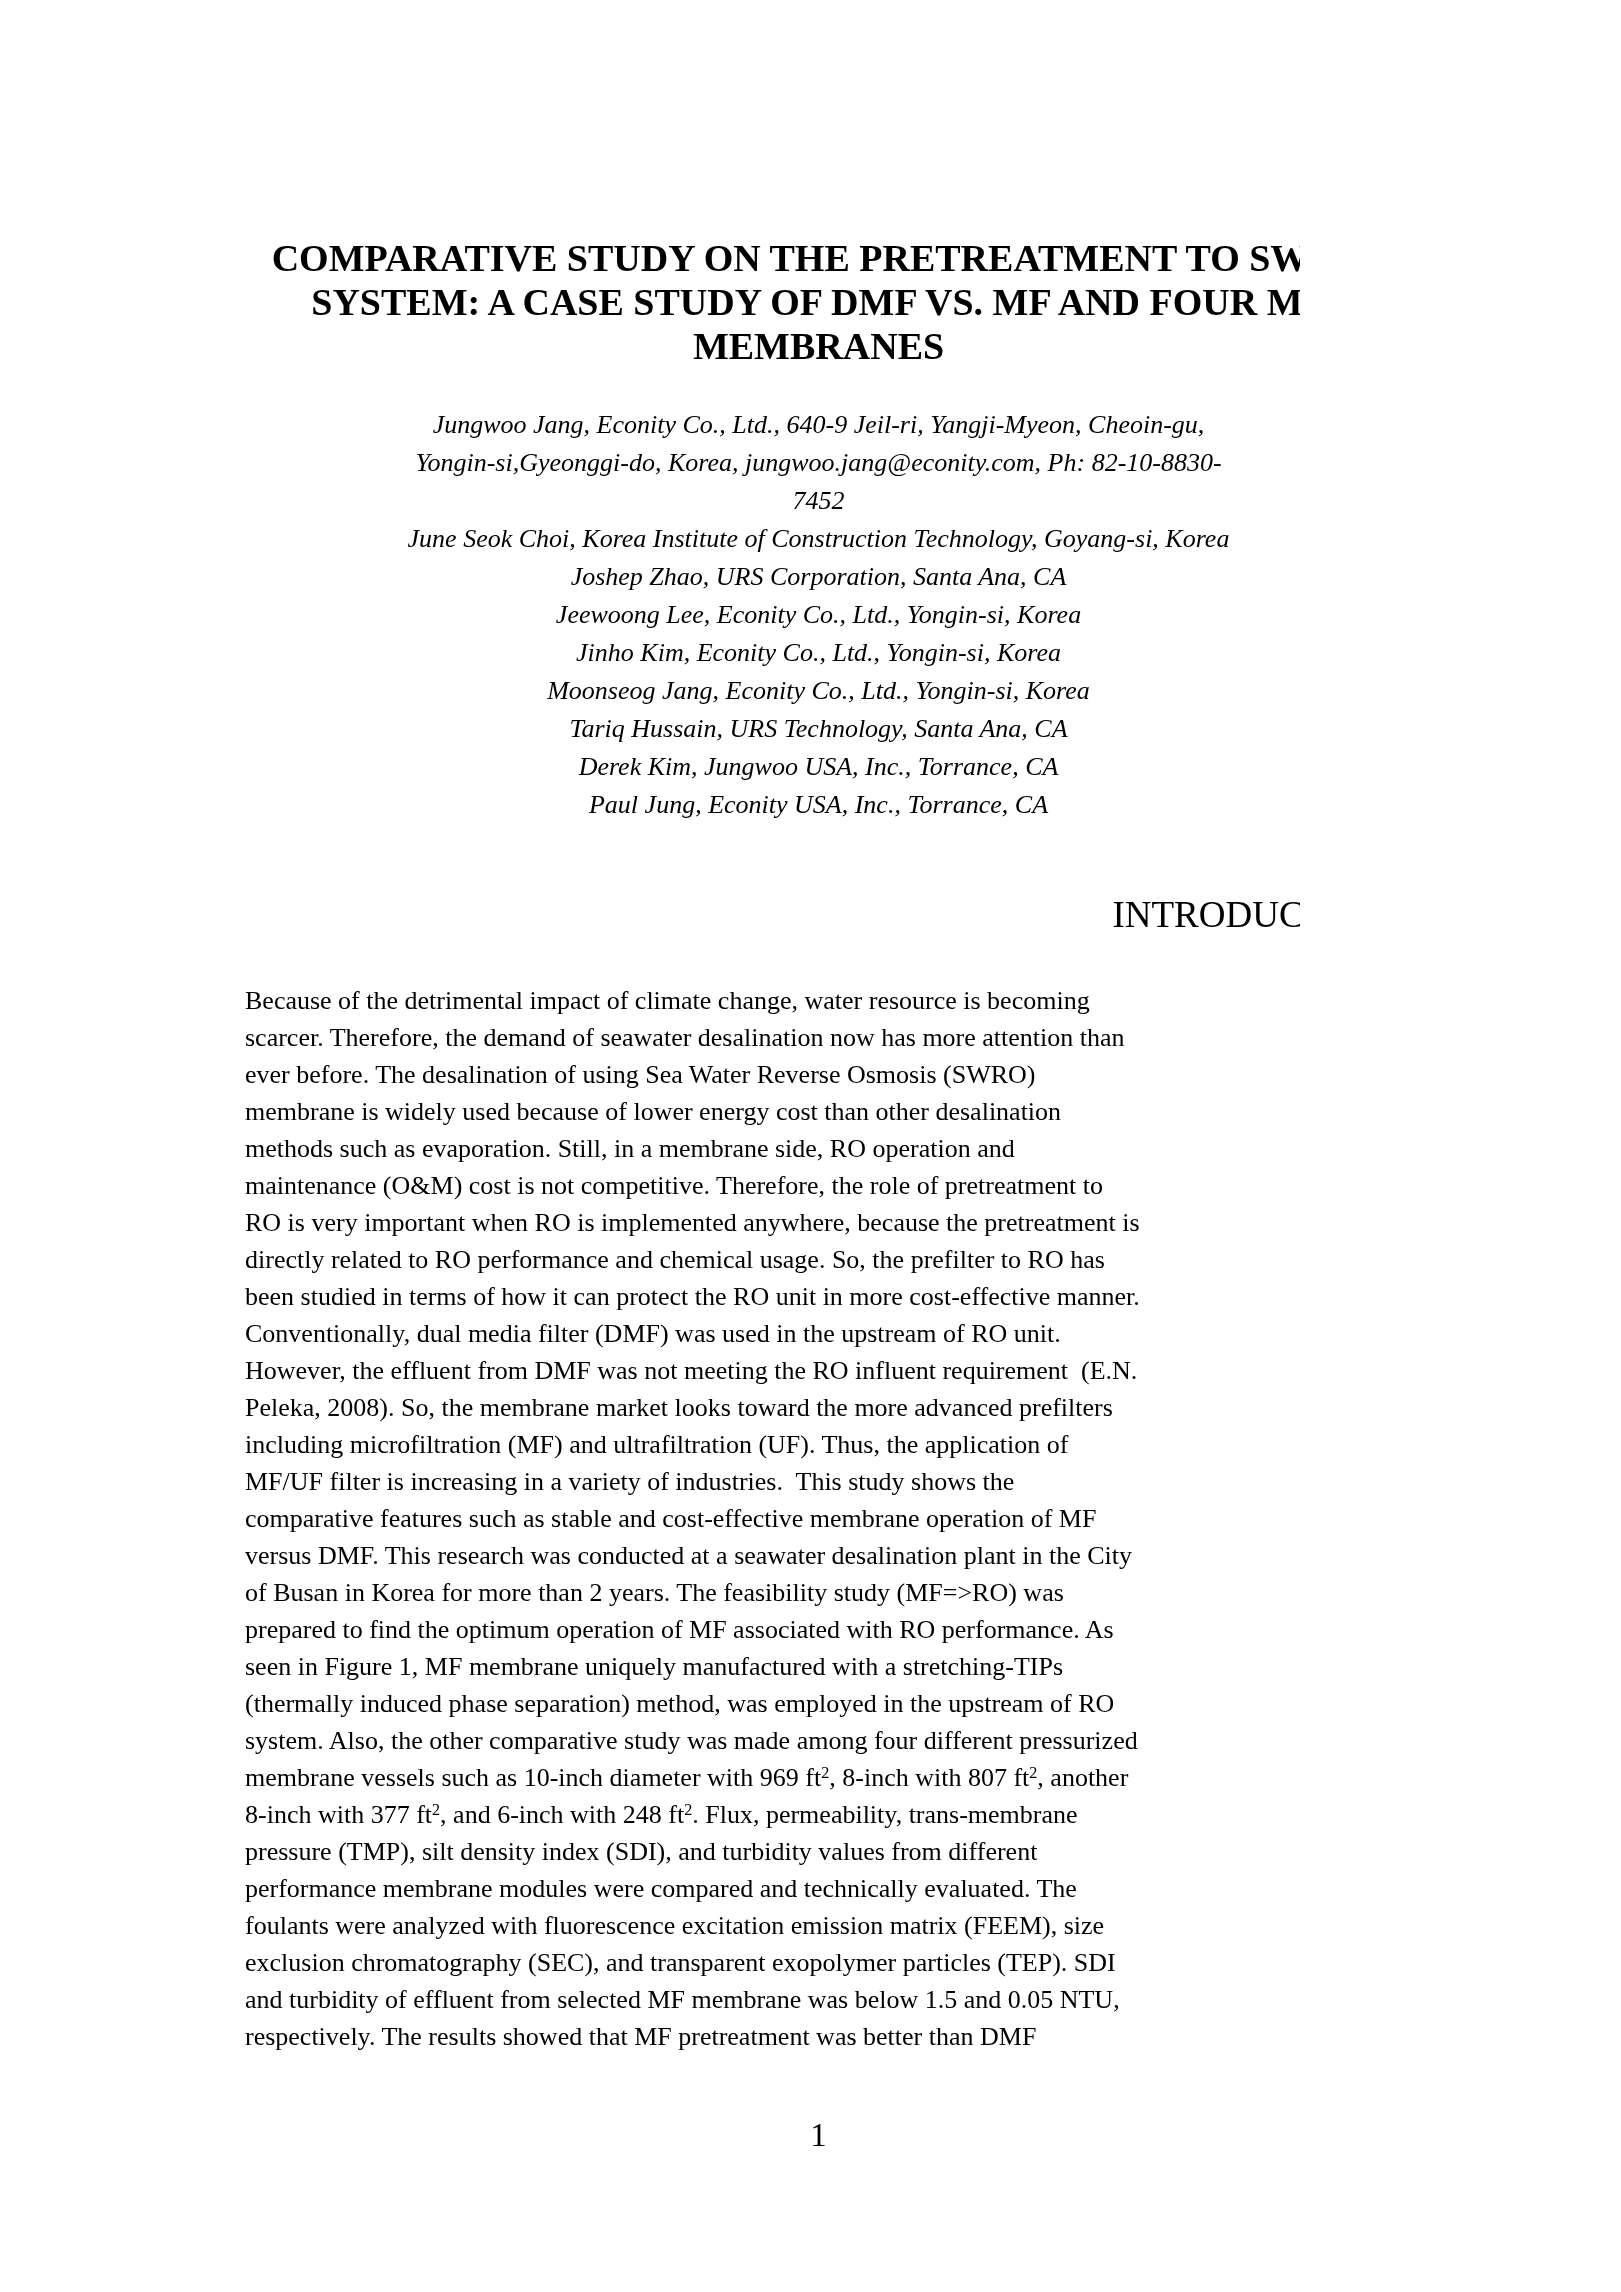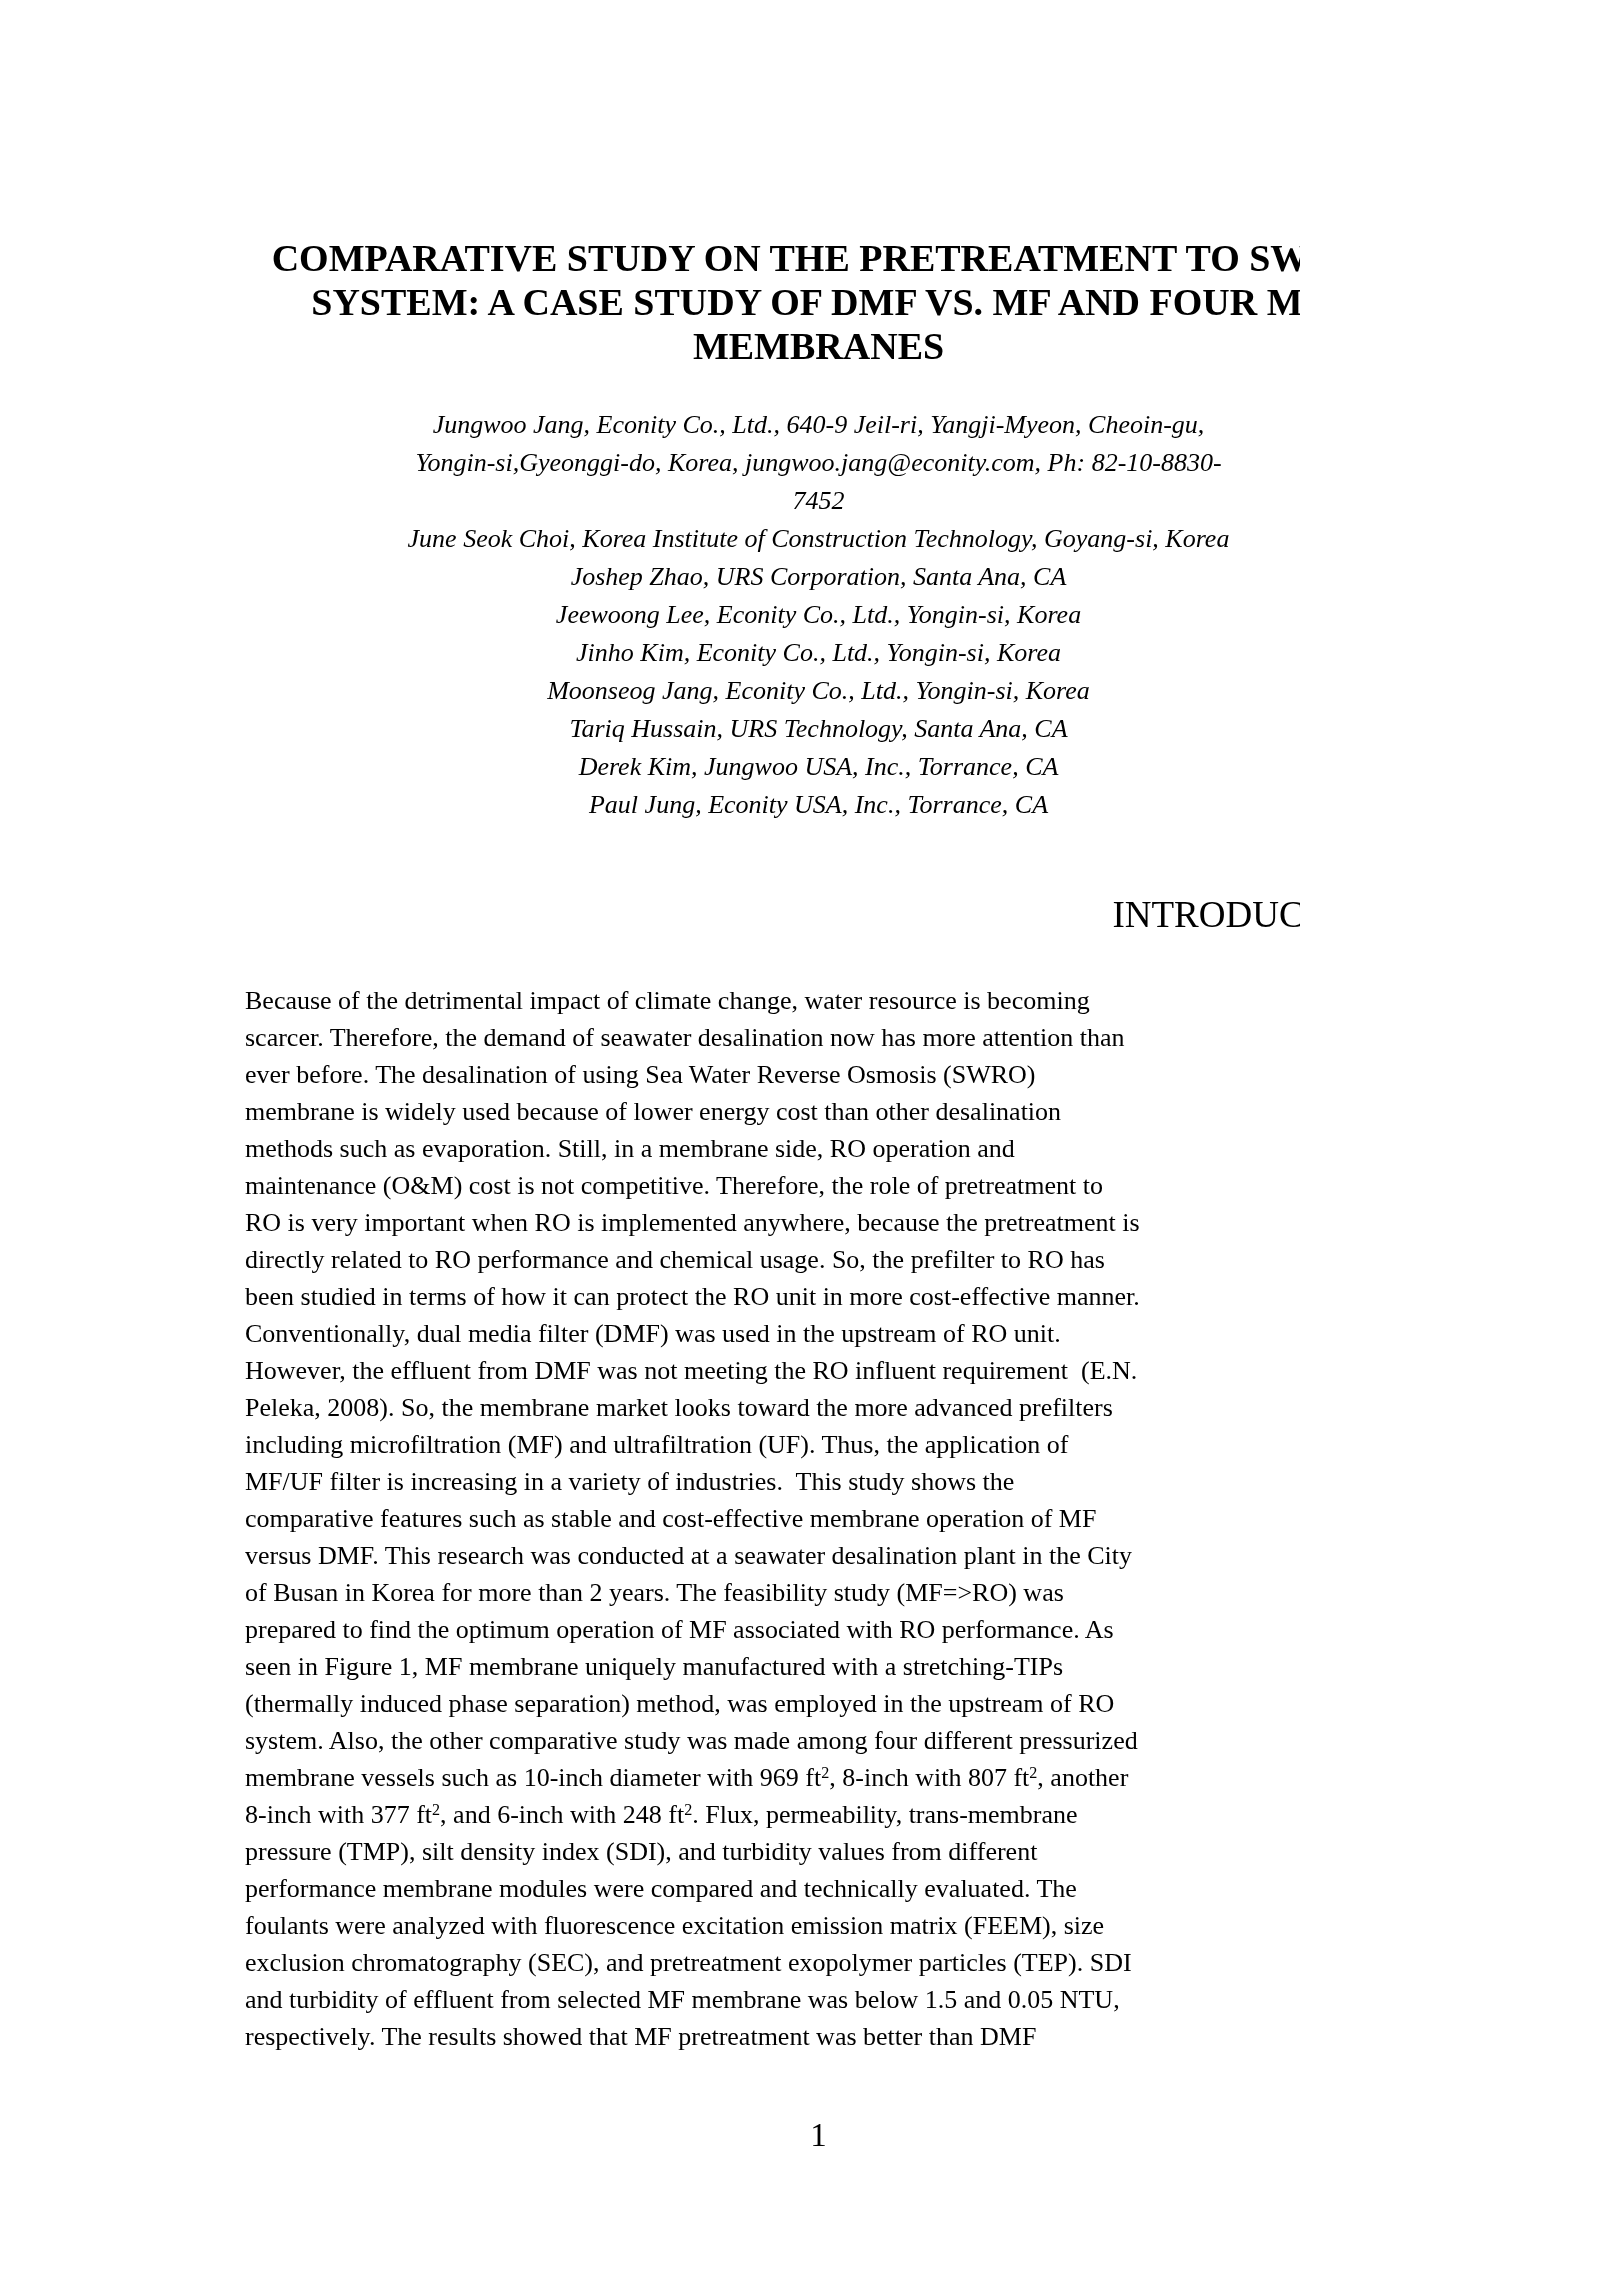--- a/index.html
+++ b/index.html
@@ -112,21 +112,21 @@
       <div class="line">of Busan in Korea for more than 2 years. The feasibility study (MF=&gt;RO) was</div>
       <div class="line">prepared to find the optimum operation of MF associated with RO performance. As</div>
       <div class="line">seen in Figure 1, MF membrane uniquely manufactured with a stretching-TIPs</div>
       <div class="line">(thermally induced phase separation) method, was employed in the upstream of RO</div>
       <div class="line">system. Also, the other comparative study was made among four different pressurized</div>
       <div class="line">membrane vessels such as 10-inch diameter with 969 ft<sup>2</sup>, 8-inch with 807 ft<sup>2</sup>, another</div>
       <div class="line">8-inch with 377 ft<sup>2</sup>, and 6-inch with 248 ft<sup>2</sup>. Flux, permeability, trans-membrane</div>
       <div class="line">pressure (TMP), silt density index (SDI), and turbidity values from different</div>
       <div class="line">performance membrane modules were compared and technically evaluated. The</div>
       <div class="line">foulants were analyzed with fluorescence excitation emission matrix (FEEM), size</div>
-      <div class="line">exclusion chromatography (SEC), and pretreatment exopolymer particles (TEP). SDI</div>
+      <div class="line">exclusion chromatography (SEC), and transparent exopolymer particles (TEP). SDI</div>
       <div class="line">and turbidity of effluent from selected MF membrane was below 1.5 and 0.05 NTU,</div>
       <div class="line">respectively. The results showed that MF pretreatment was better than DMF</div>
     </div>
 
   <div class="col pagenum">1</div>
 
 </div>
 
 
 </body></html>

